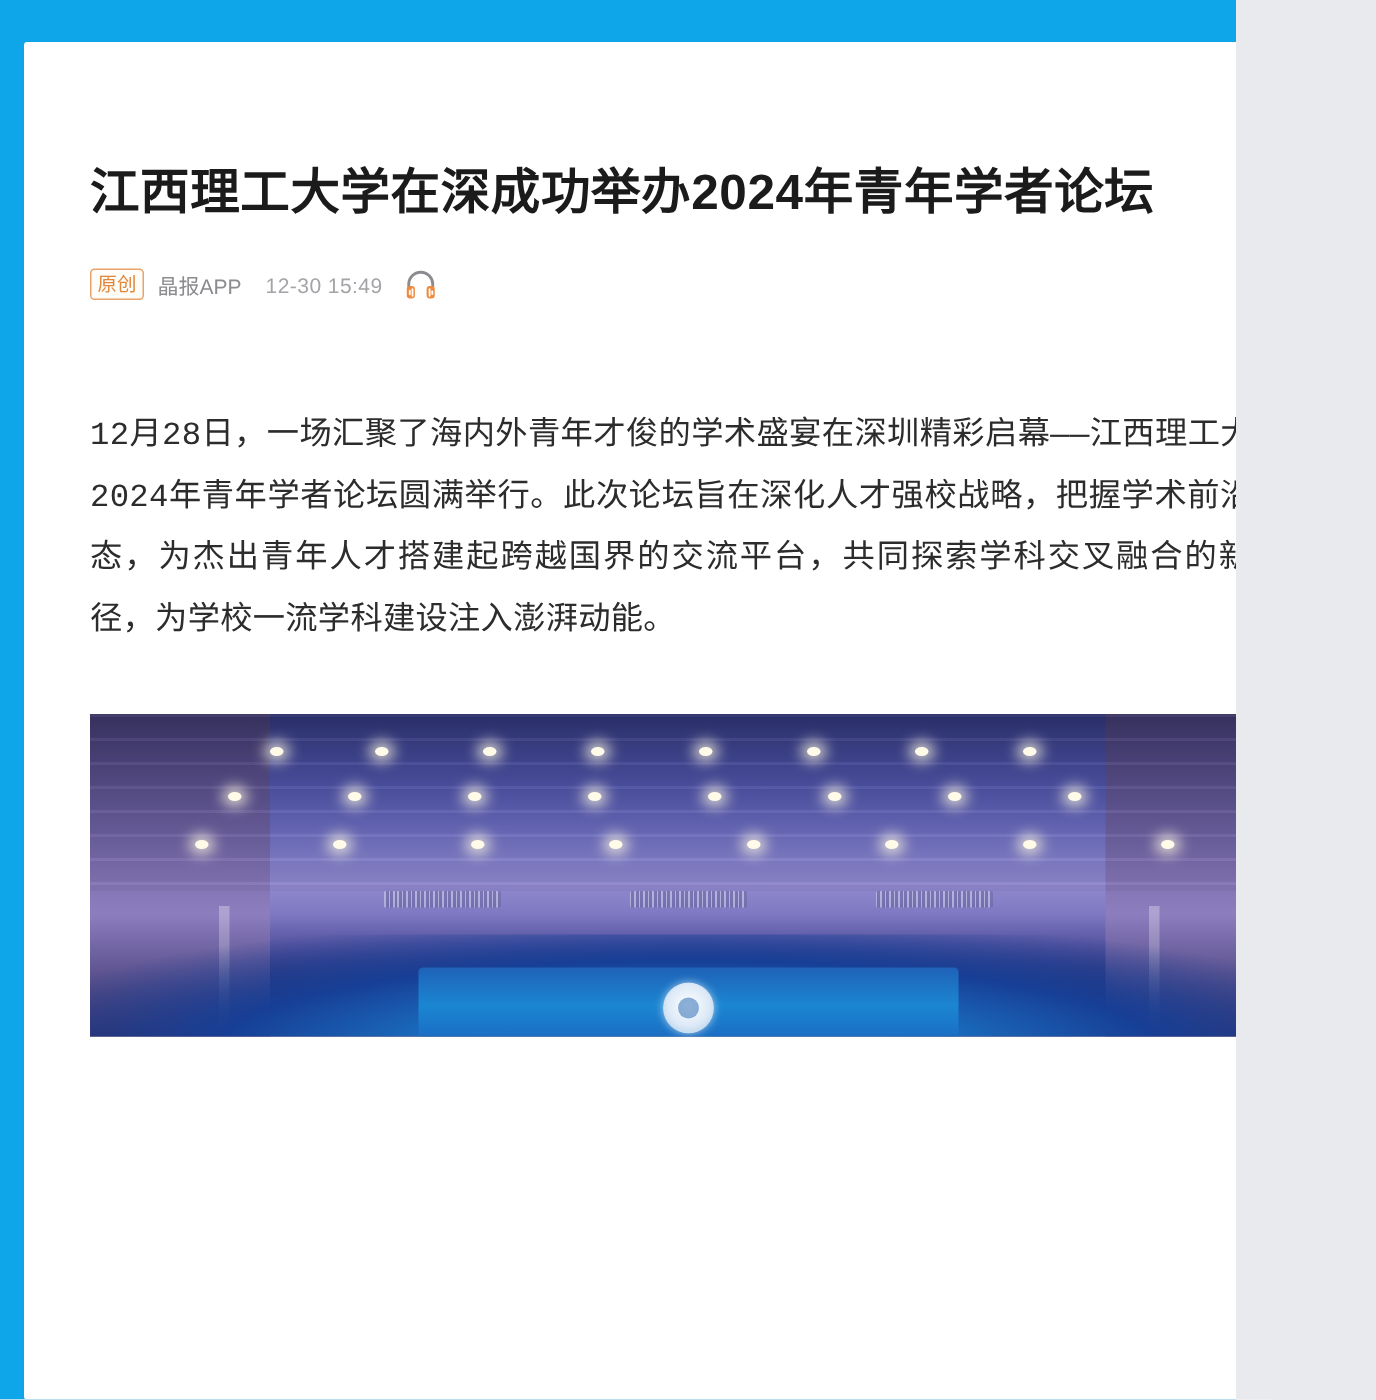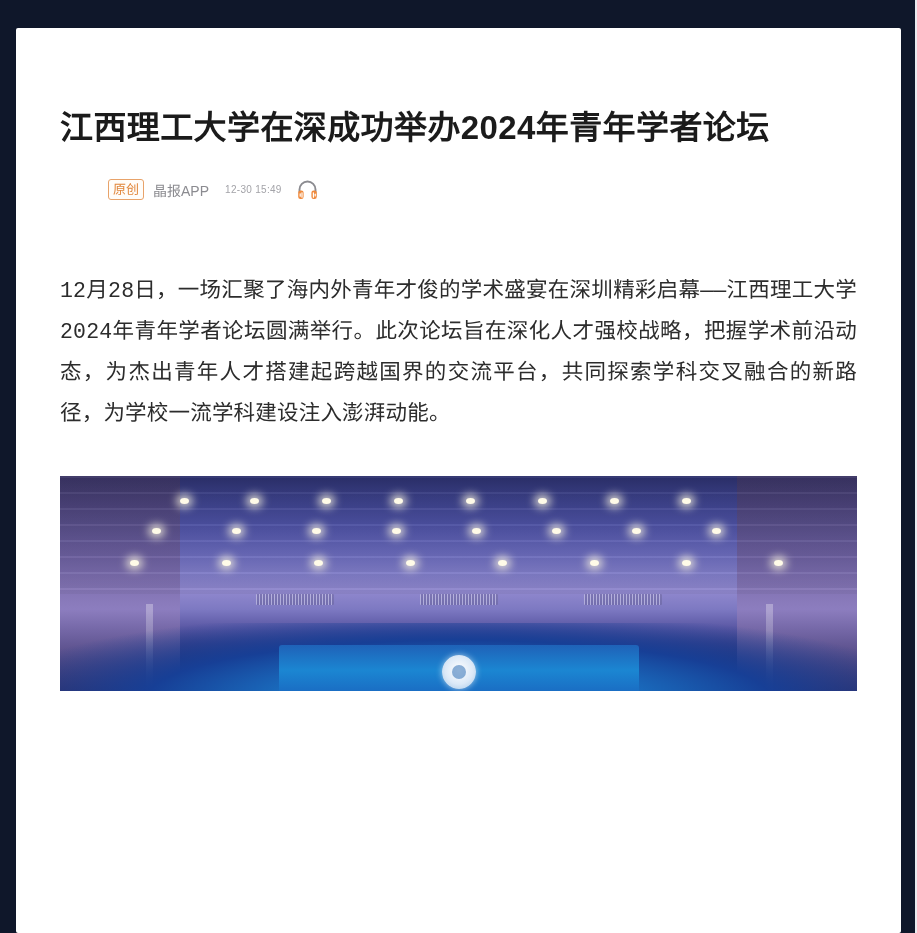--- a/index.html
+++ b/index.html
@@ -7,23 +7,23 @@
     padding: 0;
     background: #e9eaee;
   }
   body {
     width: 917px;
     min-height: 933px;
     font-family: "Liberation Sans", "DejaVu Sans", sans-serif;
     -webkit-font-smoothing: antialiased;
   }
   .page {
-    width: 915px;
+    width: 824px;
     min-height: 933px;
-    background: #0f172a;
+    background: #0ea5e9;
     position: relative;
     overflow: hidden;
   }
   .article-card {
     position: absolute;
     left: 16px;
     top: 28px;
     width: 885px;
     min-height: 905px;
     background: #ffffff;
@@ -40,21 +40,20 @@
     line-height: 1.35;
     font-weight: 600;
     color: #1b1b1b;
     letter-spacing: 0.4px;
   }
   .meta-row {
     display: flex;
     align-items: center;
     margin-top: 26px;
     height: 26px;
-    margin-left: 48px;
   }
   .badge-original {
     display: inline-flex;
     align-items: center;
     justify-content: center;
     height: 21px;
     padding: 0 4px;
     border: 1px solid #e8a36a;
     border-radius: 3px;
     color: #e1873c;
@@ -63,21 +62,21 @@
     background: #fffdfa;
     box-sizing: border-box;
   }
   .meta-source {
     margin-left: 9px;
     font-size: 14px;
     color: #8b8b90;
   }
   .meta-time {
     margin-left: 16px;
-    font-size: 10px;
+    font-size: 14px;
     color: #a3a3a8;
     letter-spacing: 0.3px;
   }
   .audio-btn {
     margin-left: 13px;
     width: 25px;
     height: 25px;
     display: inline-flex;
     align-items: center;
     justify-content: center;

